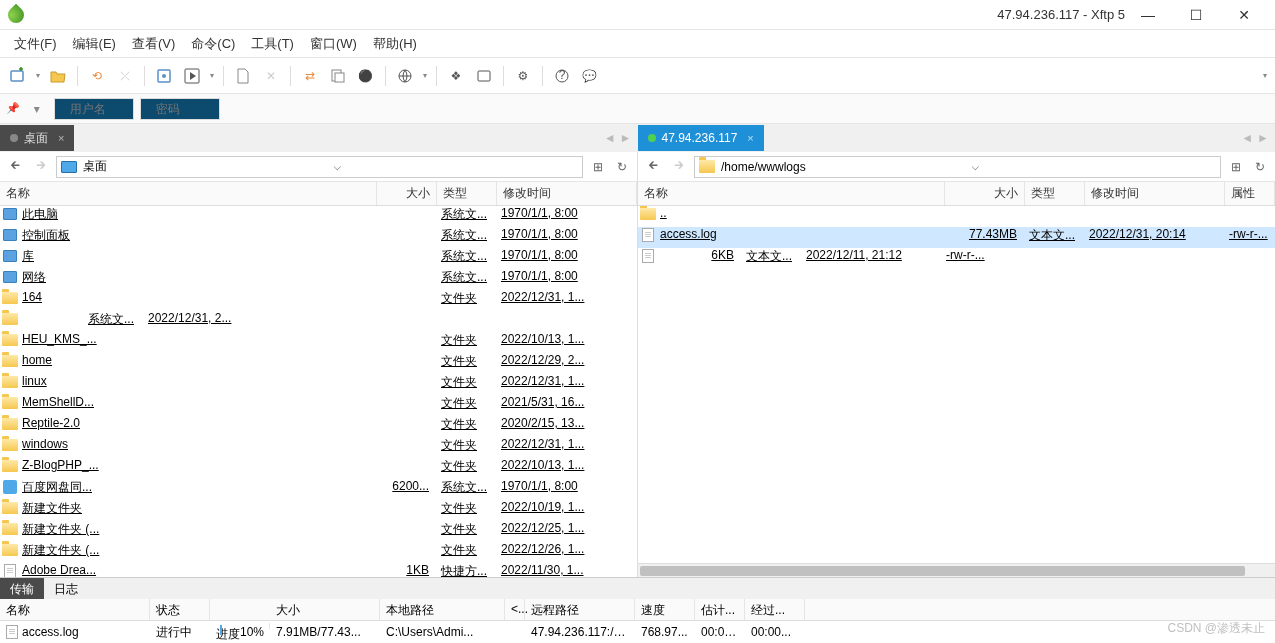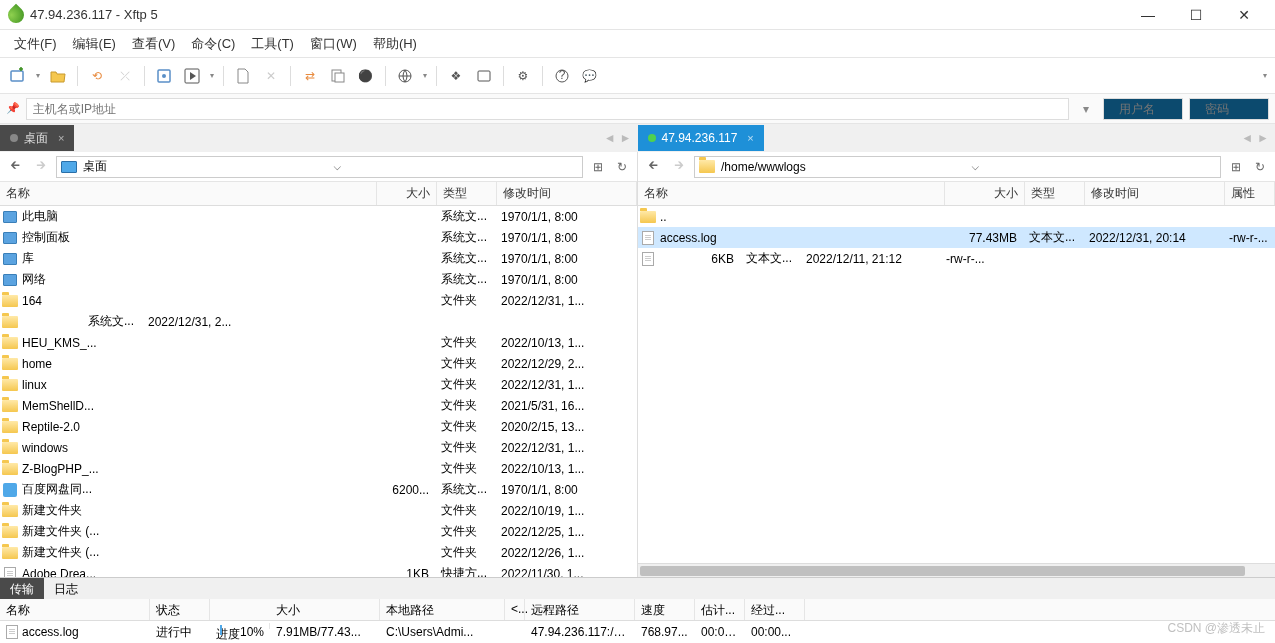--- a/index.html
+++ b/index.html
@@ -1,17 +1,17 @@
 <!DOCTYPE html>
 <html><head>
 <meta charset="utf-8">
 <style>
 * { box-sizing: border-box; margin: 0; padding: 0; font-family: "Microsoft YaHei", "Segoe UI", sans-serif; font-size: 12px; }
 body { background: #fff; width: 1275px; height: 643px; overflow: hidden; display: flex; flex-direction: column; }
-.titlebar { height: 30px; display: flex; align-items: center; padding: 0 8px; border-bottom: 1px solid #e5e5e5; }
+.titlebar { height: 30px; display: flex; align-items: center; padding: 0 8px; border-bottom: 1px solid #e5e5e5; text-align: right; }
 .titlebar .leaf { width: 16px; height: 16px; background: radial-gradient(circle at 30% 30%, #8fd14f, #3a8f1e); border-radius: 50% 0 50% 50%; transform: rotate(-45deg); margin-right: 6px; }
 .titlebar-title { flex: 1; font-size: 13px; color: #333; }
 .win-controls { display: flex; gap: 2px; }
 .win-btn { width: 46px; height: 30px; display: flex; align-items: center; justify-content: center; font-size: 14px; color: #333; }
 
 .menubar { height: 28px; display: flex; align-items: center; padding: 0 6px; border-bottom: 1px solid #e5e5e5; }
 .menubar span { padding: 4px 8px; font-size: 13px; color: #333; }
 
 .toolbar { height: 36px; display: flex; align-items: center; padding: 0 6px; gap: 4px; border-bottom: 1px solid #e5e5e5; }
 .tool-btn { width: 24px; height: 24px; display: flex; align-items: center; justify-content: center; color: #555; border-radius: 2px; }
@@ -49,21 +49,21 @@
 
 .grid-head { height: 24px; display: flex; border-bottom: 1px solid #ddd; background: #fafafa; }
 .gh { padding: 4px 6px; border-right: 1px solid #e5e5e5; font-size: 12px; color: #333; display: flex; align-items: center; }
 .gh.name { flex: 1; min-width: 0; }
 .gh.size { width: 60px; justify-content: flex-end; }
 .gh.type { width: 60px; }
 .gh.date { width: 140px; }
 .gh.attr { width: 50px; }
 
 .grid-body { flex: 1; overflow-y: auto; overflow-x: hidden; }
-.row { height: 21px; display: flex; align-items: center; padding: 0 2px; }
+.row { height: 21px; display: flex; padding: 0 2px; text-decoration: underline; }
 .row.selected { background: #cfe8ff; }
 .row .ico { width: 16px; height: 16px; margin-right: 4px; flex-shrink: 0; display: flex; align-items: center; justify-content: center; }
 .row .name { flex: 1; white-space: nowrap; overflow: hidden; text-overflow: ellipsis; padding-right: 4px; }
 .row .size { width: 60px; text-align: right; padding-right: 6px; }
 .row .type { width: 60px; padding-left: 6px; white-space: nowrap; overflow: hidden; text-overflow: ellipsis; }
 .row .date { width: 140px; padding-left: 6px; white-space: nowrap; overflow: hidden; text-overflow: ellipsis; }
 .row .attr { width: 50px; padding-left: 6px; white-space: nowrap; overflow: hidden; text-overflow: ellipsis; }
 
 .ico-folder { width: 16px; height: 12px; background: linear-gradient(#ffe9a8, #f5c74f); border-radius: 1px; position: relative; }
 .ico-folder::before { content: ''; position: absolute; top: -3px; left: 0; width: 7px; height: 3px; background: #f5c74f; border-radius: 1px 1px 0 0; }
@@ -196,21 +196,20 @@
         <text x="8" y="11" text-anchor="middle" font-size="9" fill="#555">?</text>
       </svg>
     </div>
   <div class="tool-btn">💬</div>
   <div style="flex:1"></div>
   <div class="tool-drop">▾</div>
 </div>
 
 <div class="addressbar">
   <span class="pin">📌</span>
-  <input class="host-input" placeholder="主机名或IP地址" style="">
   <span class="arrow-down">▾</span>
   <input class="user-input" placeholder="用户名" style="">
   <input class="user-input" type="password" placeholder="密码" style="">
 </div>
 
 <div class="tabs-row">
   <div class="left-tabs">
     <div class="tab dark">
       <div class="dot" style="background:#888"></div>
       <span>桌面</span>

